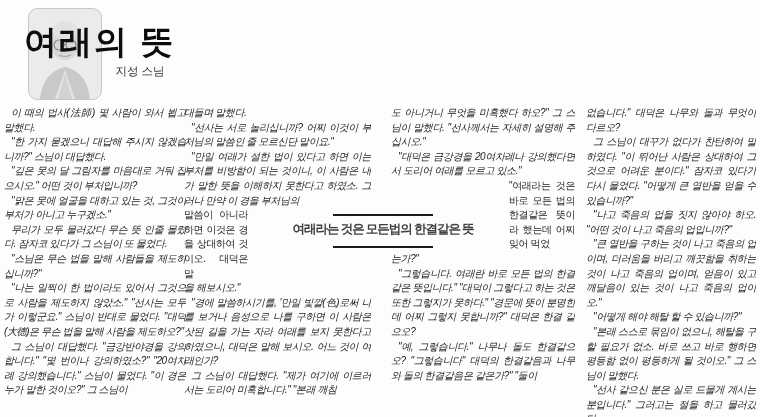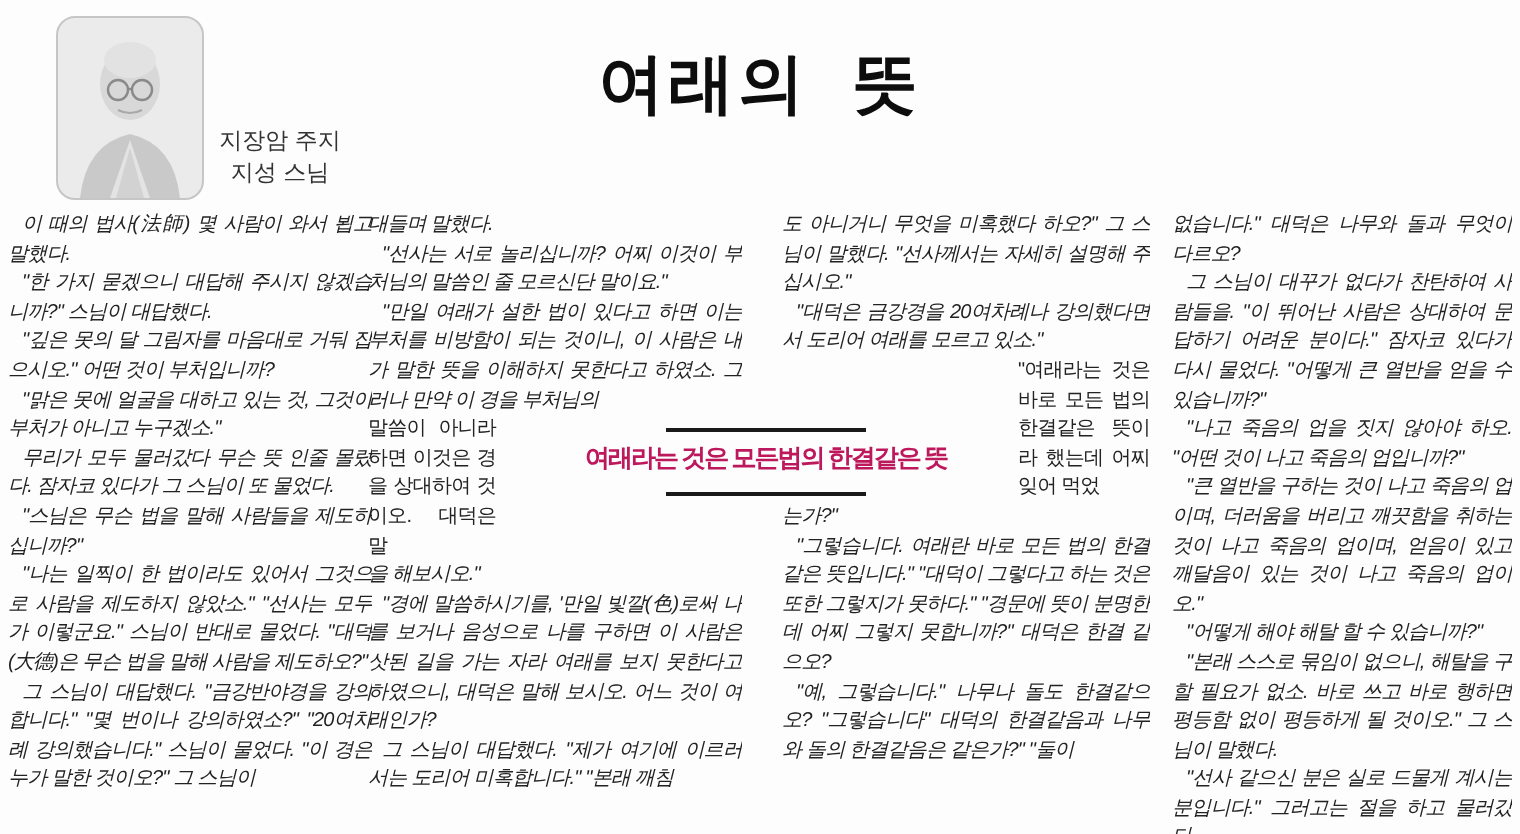--- a/index.html
+++ b/index.html
@@ -13,23 +13,24 @@
   .photo {
     position:absolute; left:28px; top:8px; width:74px; height:92px;
   }
   .photo svg { display:block; width:100%; height:100%; }
   .byline {
     position:absolute; left:96px; top:63px; width:88px;
     text-align:center; font-size:11.5px; line-height:16px; color:#333;
   }
   .title {
     position:absolute; left:0; right:0; top:20px; margin:0;
-    text-align:center; font-size:33px; font-weight:bold;
+    font-size:33px; font-weight:bold;
     letter-spacing:2px; color:#0d0d0d;
-    font-family:Liberation Mono, monospace;
+    font-family:Liberation Sans, sans-serif;
+    padding-left:24px;
   }
   
   .col {
     position:absolute; top:106px; height:311px; overflow:hidden;
     font-size:10px; line-height:14.6px; letter-spacing:-0.4px;
     text-align:justify; color:#222;
   }
   .col p { margin:0; text-indent:7px;font-style:italic; }
   .cont > p:first-child { text-indent:0; }
   .col1 { left:4px;   width:182px; }
@@ -37,21 +38,21 @@
   .col3 { left:391px; width:184px; }
   .col4 { left:586px; width:170px; }
   .wrap-left  { width:64px; text-align:justify; }
   .wrap-right { width:66px; margin-left:auto; text-align:justify; }
   
   .pull-quote {
     position:absolute; left:258px; top:214px; width:250px;
     text-align:center; background:#fdfdfd;
     font-family:"Liberation Serif","DejaVu Serif",serif;
     font-weight:bold; font-size:12.5px; letter-spacing:-1px;
-    color:#be185d; white-space:nowrap;
+    color:#404040; white-space:nowrap;
   }
   .pull-quote .rule { width:100px; margin:0 auto; border-top:2px solid #1a1a1a; }
   .pull-quote .q { line-height:26px; }
   .pull-quote .rule-bottom { margin-top:4px; }
 </style>
 </head>
 <body>
 
 <div class="page">
 
@@ -64,21 +65,20 @@
       <ellipse cx="37" cy="34" rx="15" ry="18" fill="#d8d8d8"></ellipse>
       <ellipse cx="37" cy="22" rx="13" ry="9" fill="#e2e2e2"></ellipse>
       <circle cx="31" cy="37" r="5" fill="none" stroke="#8a8a8a" stroke-width="1.2"></circle>
       <circle cx="43" cy="37" r="5" fill="none" stroke="#8a8a8a" stroke-width="1.2"></circle>
       <line x1="35.5" y1="36.5" x2="38.5" y2="36.5" stroke="#8a8a8a" stroke-width="1.2"></line>
       <path d="M31 47 Q37 50 43 47" fill="none" stroke="#a8a8a8" stroke-width="1.1"></path>
     </svg>
   </div>
 
   <div class="byline">
-    <div>지장암 주지</div>
     <div>지성 스님</div>
   </div>
 
   <h1 class="title">여래의 뜻</h1>
 
   <div class="col col1">
       <p>이 때의 법사(法師) 몇 사람이 와서 뵙고 말했다.</p>
       <p>"한 가지 묻겠으니 대답해 주시지 않겠습니까?" 스님이 대답했다.</p>
       <p>"깊은 못의 달 그림자를 마음대로 거둬 잡으시오." 어떤 것이 부처입니까?</p>
       <p>"맑은 못에 얼굴을 대하고 있는 것, 그것이 부처가 아니고 누구겠소."</p>
@@ -110,21 +110,21 @@
     <div class="wrap-right">"여래라는 것은 바로 모든 법의 한결같은 뜻이라 했는데 어찌 잊어 먹었</div>
     <div class="blk cont">
         <p>는가?"</p>
         <p>"그렇습니다. 여래란 바로 모든 법의 한결같은 뜻입니다." "대덕이 그렇다고 하는 것은 또한 그렇지가 못하다." "경문에 뜻이 분명한데 어찌 그렇지 못합니까?" 대덕은 한결 같으오?</p>
         <p>"예, 그렇습니다." 나무나 돌도 한결같으오? "그렇습니다" 대덕의 한결같음과 나무와 돌의 한결같음은 같은가?" "둘이</p>
       </div>
   </div>
 
   <div class="col col4 cont">
       <p>없습니다." 대덕은 나무와 돌과 무엇이 다르오?</p>
-      <p>그 스님이 대꾸가 없다가 찬탄하여 사람들을. "이 뛰어난 사람은 상대하여 문답하기 어려운 분이다." 잠자코 있다가 다시 물었다. "어떻게 큰 열반을 얻을 수 있습니까?"</p>
+      <p>그 스님이 대꾸가 없다가 찬탄하여 말하였다. "이 뛰어난 사람은 상대하여 그것으로 어려운 분이다." 잠자코 있다가 다시 물었다. "어떻게 큰 열반을 얻을 수 있습니까?"</p>
       <p>"나고 죽음의 업을 짓지 않아야 하오. "어떤 것이 나고 죽음의 업입니까?"</p>
       <p>"큰 열반을 구하는 것이 나고 죽음의 업이며, 더러움을 버리고 깨끗함을 취하는 것이 나고 죽음의 업이며, 얻음이 있고 깨달음이 있는 것이 나고 죽음의 업이오."</p>
       <p>"어떻게 해야 해탈 할 수 있습니까?"</p>
       <p>"본래 스스로 묶임이 없으니, 해탈을 구할 필요가 없소. 바로 쓰고 바로 행하면 평등함 없이 평등하게 될 것이오." 그 스님이 말했다.</p>
       <p>"선사 같으신 분은 실로 드물게 계시는 분입니다." 그러고는 절을 하고 물러갔다.</p>
     </div>
 
   <div class="pull-quote">
     <div class="rule"></div>
     <div class="q">여래라는 것은 모든법의 한결같은 뜻</div>

